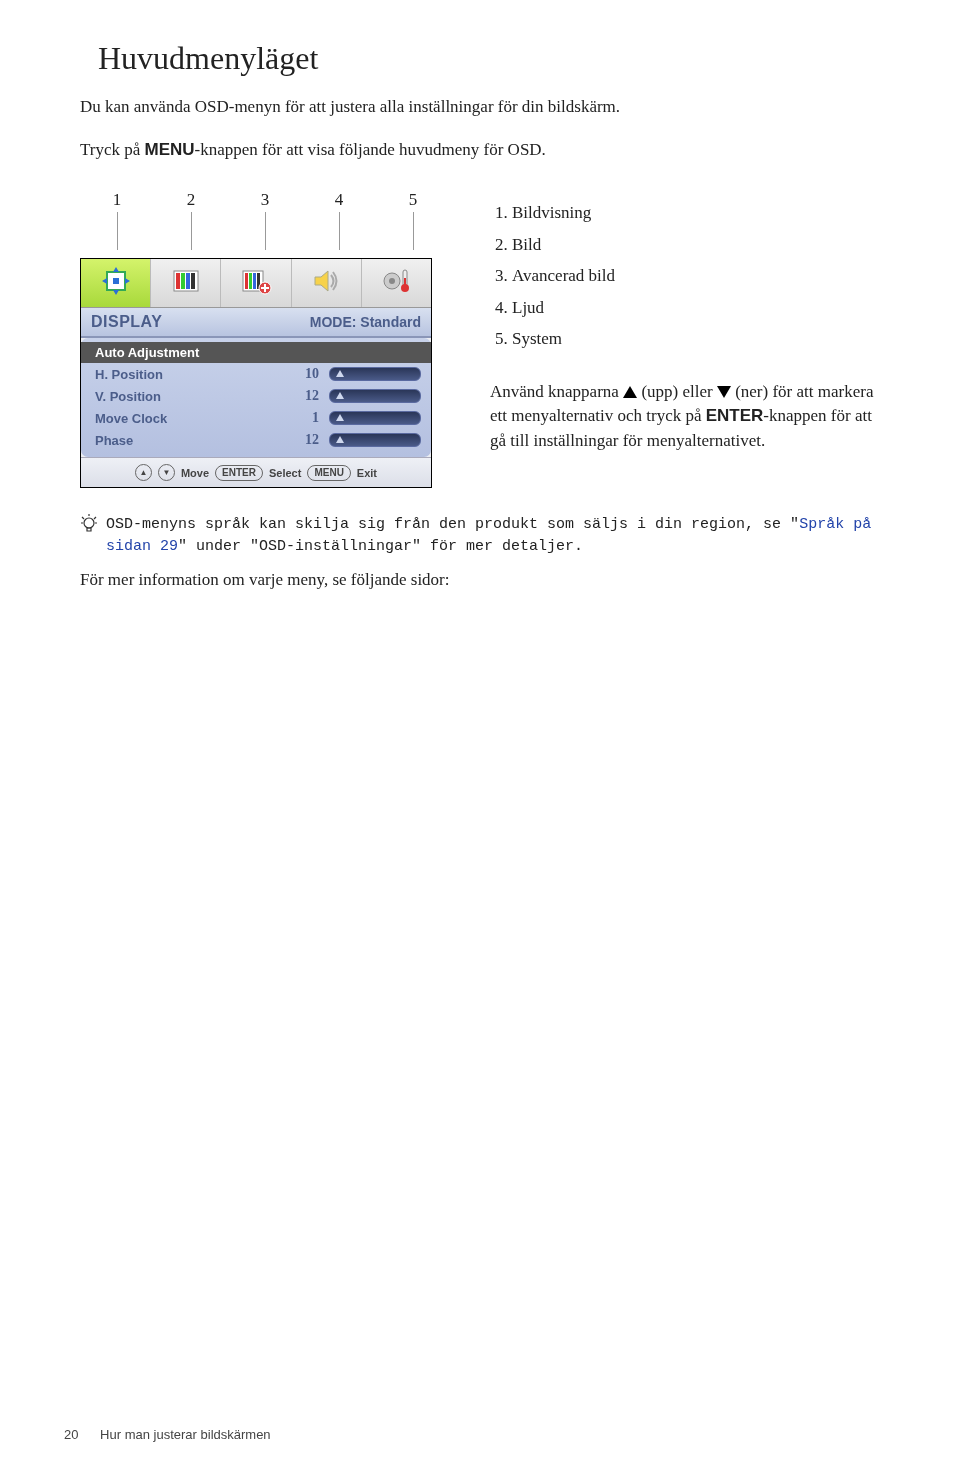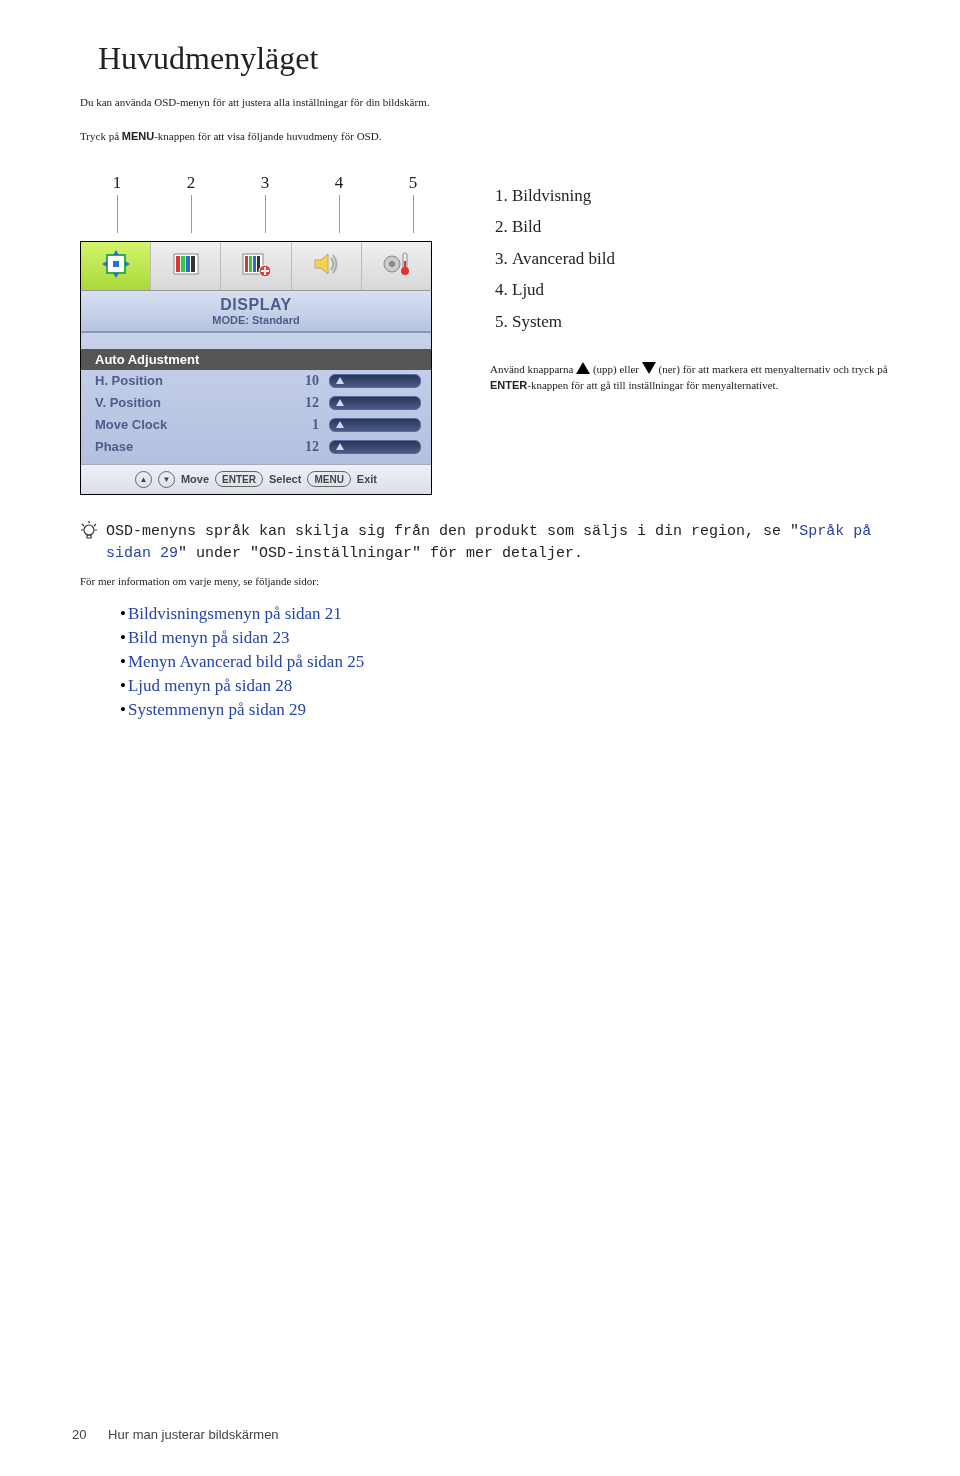--- a/index.html
+++ b/index.html
@@ -17,21 +17,21 @@
     padding: 40px 70px 0 80px;
     box-sizing: border-box;
   }
   h1.title {
     font-size: 32px;
     font-weight: normal;
     margin: 0 0 18px 18px;
     color: #222;
   }
   p.body {
-    font-size: 11px;
+    font-size: 17px;
     line-height: 1.45;
     margin: 18px 0 14px 0;
     color: #222;
   }
   .bold { font-family: Arial, Helvetica, sans-serif; font-weight: bold; }
   .row2col {
     display: flex;
     align-items: flex-start;
     margin-top: 28px;
     gap: 40px;
@@ -78,27 +78,26 @@
   .osd-tab:last-child { border-right: none; }
   .osd-tab.active { background: linear-gradient(#d4f36b,#a8d93b); }
   .osd-tab svg { width: 34px; height: 34px; }
   .osd-header {
     display: flex;
     justify-content: space-between;
     align-items: center;
     background: linear-gradient(#d8e0f0,#b8c4e0);
     padding: 5px 10px;
     border-bottom: 2px solid #8a96b8;
-    flex-direction: column;
   }
   .osd-header .t1 {
     font-weight: bold; color: #4b5d8a; font-size: 16px; letter-spacing: 0.5px;
   }
-  .osd-header .t2 { font-weight: bold; color: #4b5d8a; font-size: 11px; }
-  .osd-body { background: linear-gradient(#c8d2ea,#b4c0e0); padding: 16px 0 6px 0; }
+  .osd-header .t2 { font-weight: bold; color: #4b5d8a; font-size: 14px; }
+  .osd-body { background: linear-gradient(#c8d2ea,#b4c0e0); padding: 4px 0 6px 0; border-radius: 7px; }
   .osd-row {
     display: flex;
     align-items: center;
     padding: 3px 10px 3px 14px;
     font-size: 13px;
     font-weight: bold;
     color: #4b5d8a;
   }
   .osd-row.highlight { background: #555; color: #fff; }
   .osd-row .label { flex: 1; }
@@ -176,21 +175,21 @@
   .bullets {
     margin: 14px 0 0 40px;
     font-family: Georgia, serif;
     font-size: 17px;
     color: #2344aa;
   }
   .bullets div { margin-bottom: 4px; }
   .bullets div::before { content: "•"; color: #000; margin-right: 2px; }
   .footer {
     position: absolute;
-    bottom: 34px; left: 72px;
+    bottom: 34px; left: 64px;
     font-family: Arial, Helvetica, sans-serif;
     font-size: 13px; color: #444;
   }
   .footer .pn { margin-right: 18px; }
 </style>
 </head>
 <body>
 
 <div class="page">
   <h1 class="title">Huvudmenyläget</h1>
@@ -339,25 +338,18 @@
           <circle cx="9" cy="9" r="5" fill="none" stroke="#333" stroke-width="1.2"></circle>
           <path d="M7 14 h4 v3 h-4 z" fill="none" stroke="#333" stroke-width="1.2"></path>
           <path d="M2 3 L4 5 M16 3 L14 5 M9 0 v2 M1 9 h2 M15 9 h2" stroke="#333" stroke-width="1.2"></path>
         </svg>
     </span>
     <span>OSD-menyns språk kan skilja sig från den produkt som säljs i din region, se "</span><span class="linklike">Språk på sidan 29</span><span>" under "OSD-inställningar" för mer detaljer.</span>
   </div>
 
   <p class="body" style="margin-top:10px;">För mer information om varje meny, se följande sidor:</p>
 
-  <div class="bullets">
-    <div>Bildvisningsmenyn på sidan 21</div>
-    <div>Bild menyn på sidan 23</div>
-    <div>Menyn Avancerad bild på sidan 25</div>
-    <div>Ljud menyn på sidan 28</div>
-    <div>Systemmenyn på sidan 29</div>
-  </div>
 </div>
 
 <div class="footer">
   <span class="pn">20</span>
   <span>Hur man justerar bildskärmen</span>
 </div>
 
 </body></html>

